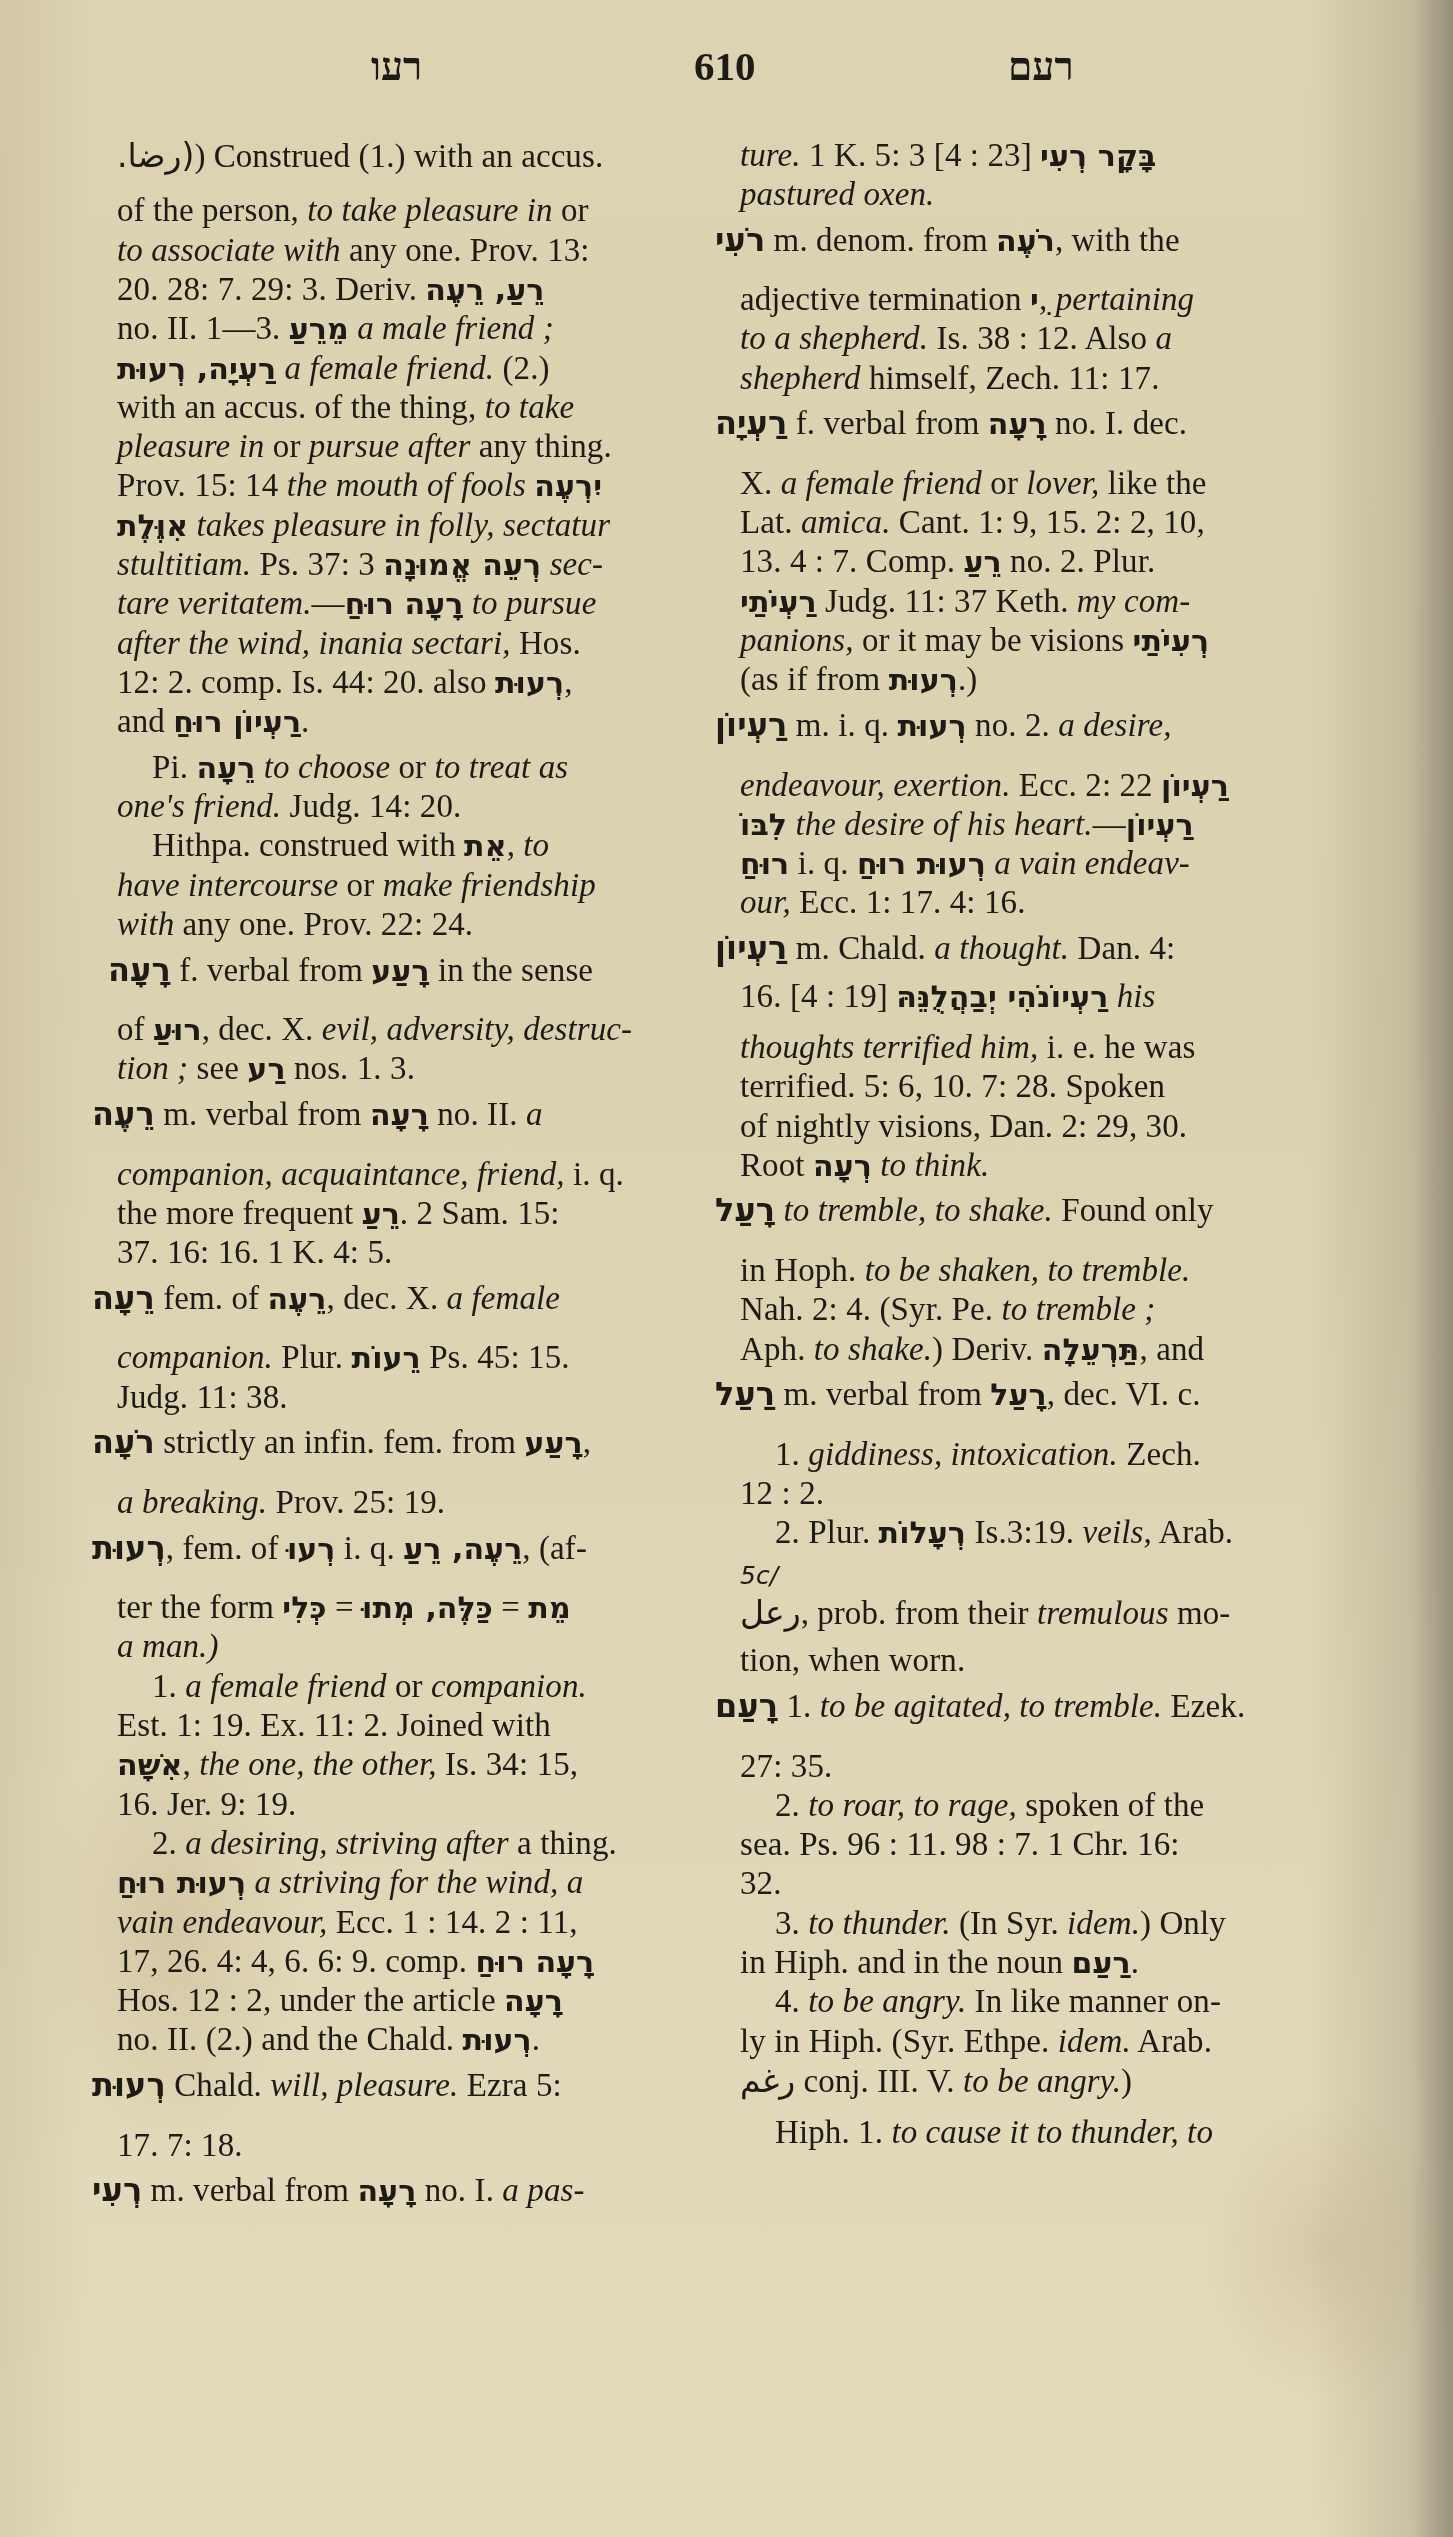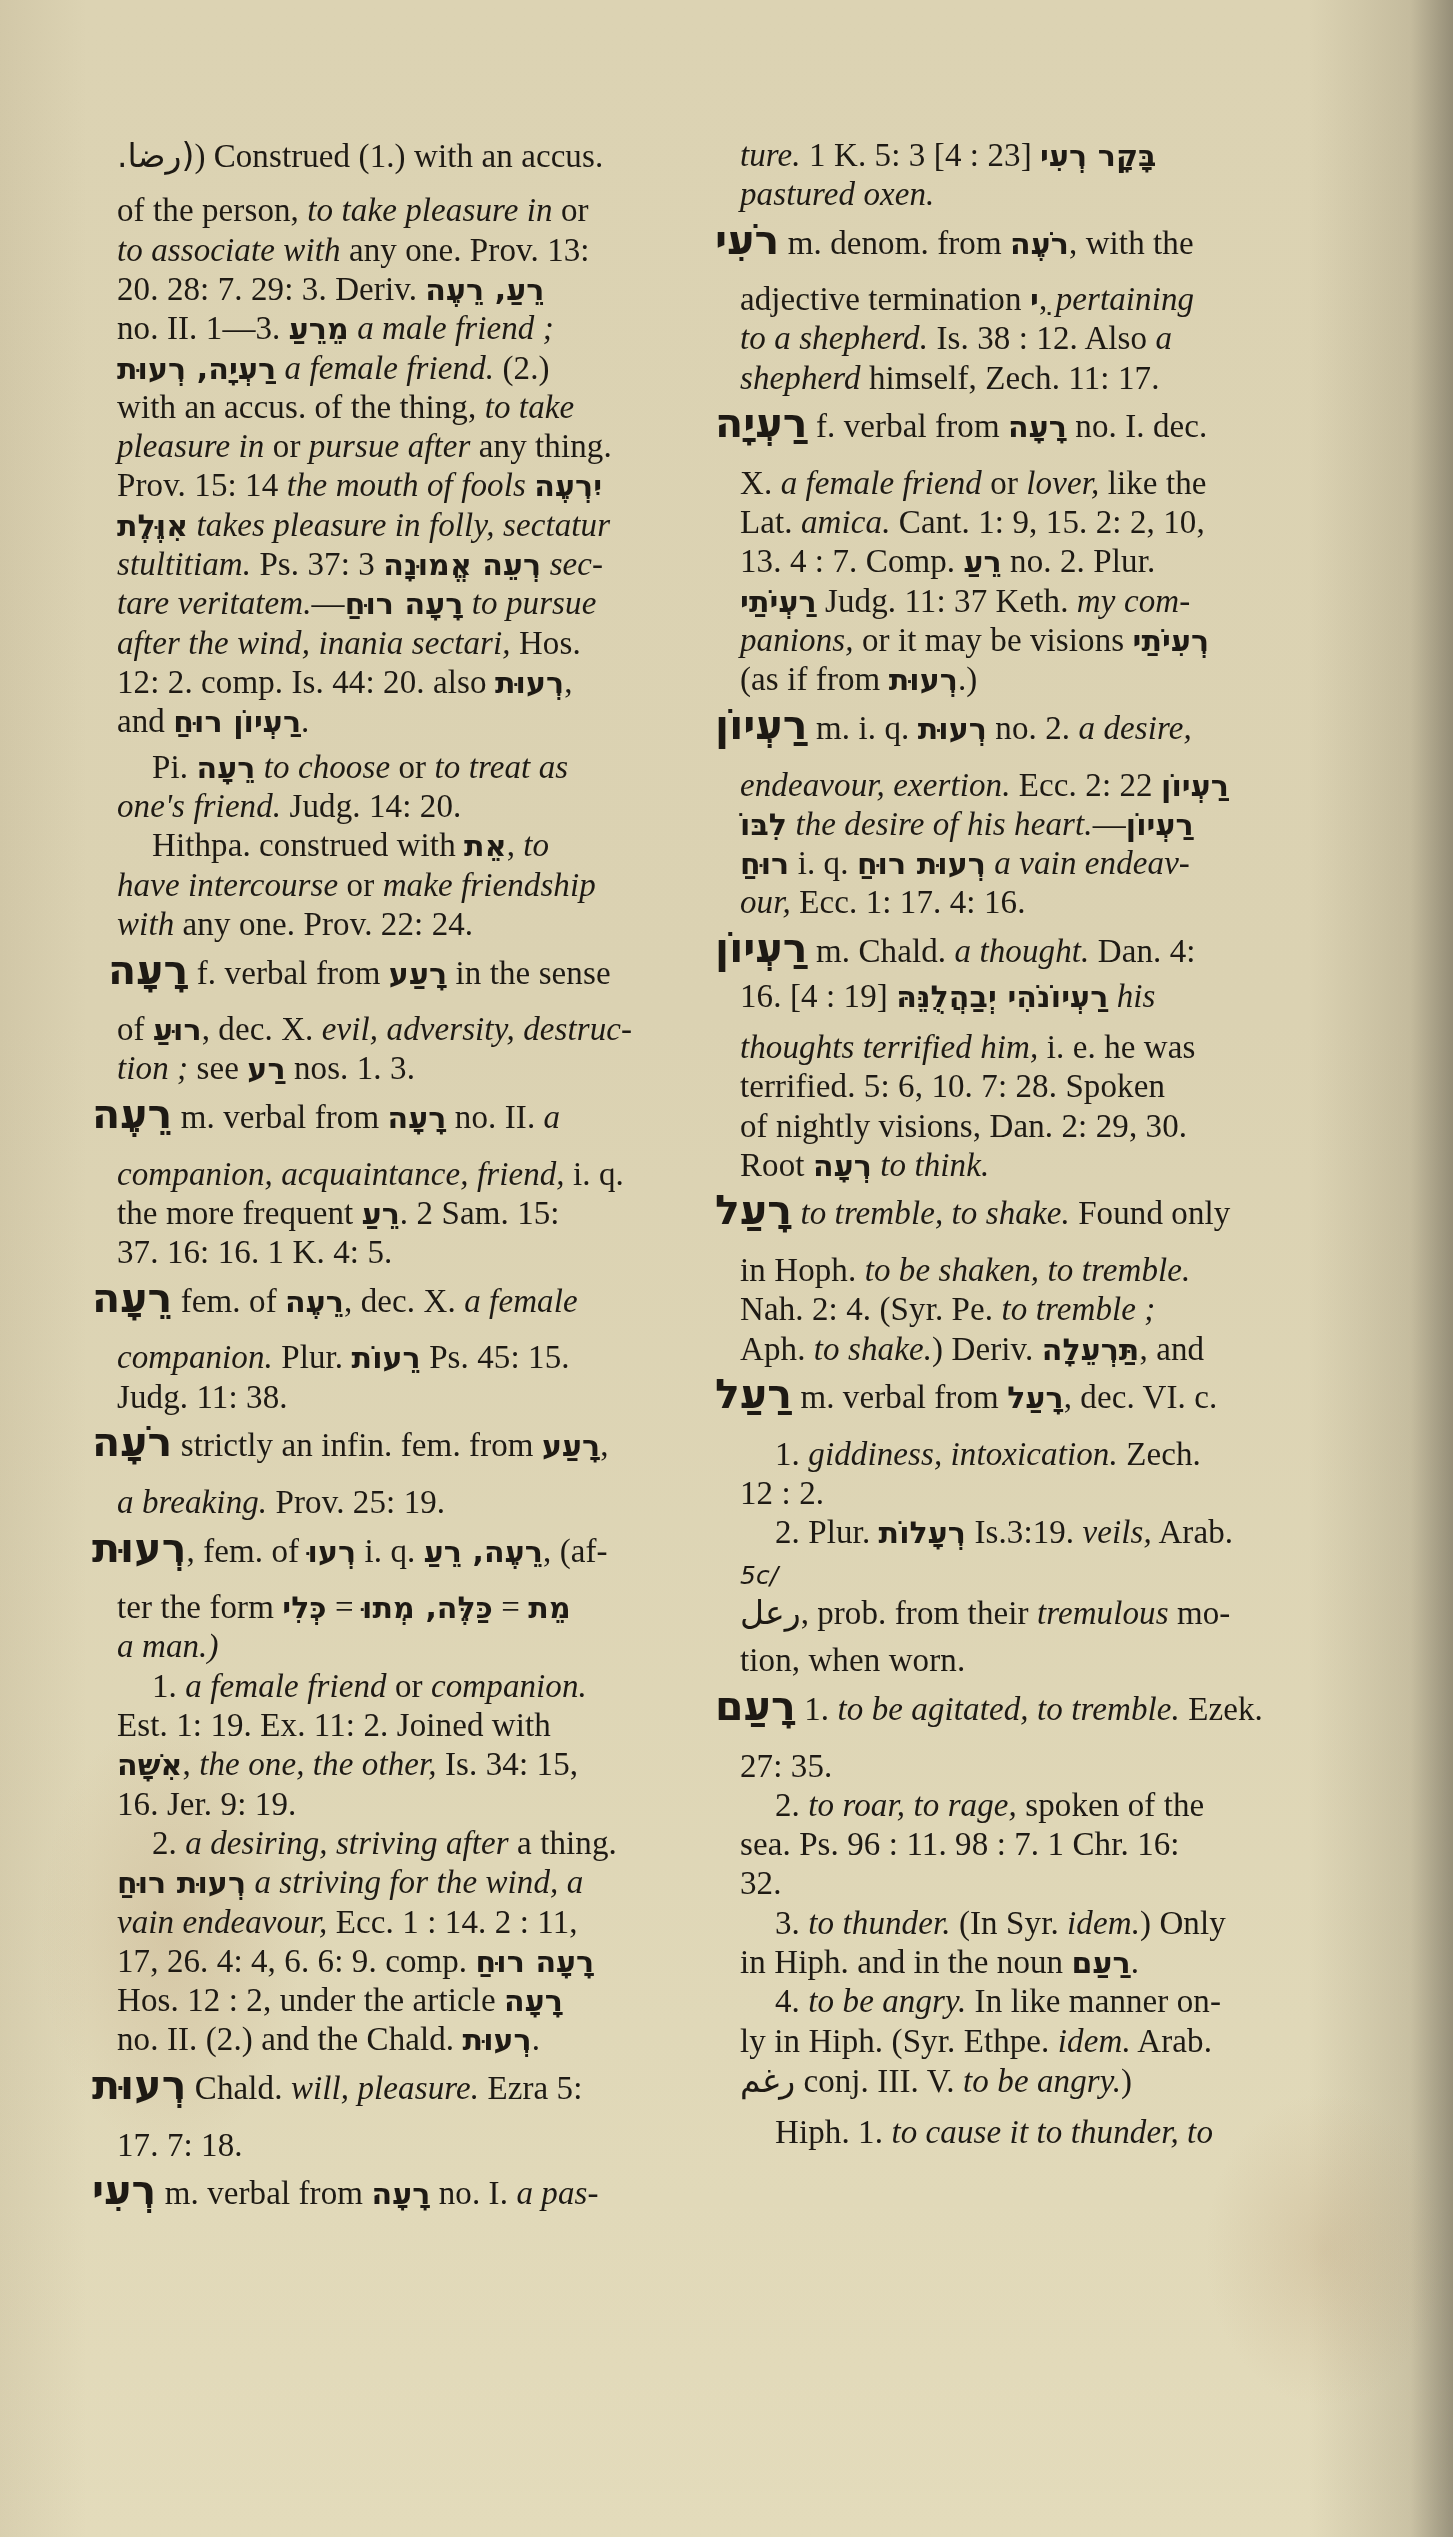--- a/index.html
+++ b/index.html
@@ -28,35 +28,40 @@
   .line {
     position: absolute; left: 0; white-space: nowrap;
     font-family: "Liberation Serif", serif;
     font-size: 33px; line-height: 41px; height: 41px;
     letter-spacing: 0.1px;
   }
   .line.indent { padding-left: 35px; }
   .r  { font-style: normal; }
   .i  { font-style: italic; }
   .h  { font-family: "DejaVu Sans", sans-serif; font-weight: bold; direction: rtl; unicode-bidi: isolate; font-size: 30px; }
-  .hw { font-family: "DejaVu Sans", sans-serif; font-weight: bold; direction: rtl; unicode-bidi: isolate; font-size: 41px; }
+  .hw { font-family: "DejaVu Sans", sans-serif; font-weight: bold; direction: rtl; unicode-bidi: isolate; font-size: 32px; }
   .ar { font-family: "DejaVu Sans", sans-serif; direction: rtl; unicode-bidi: isolate; font-size: 33px; }
   .note { font-family: "DejaVu Sans", sans-serif; font-size: 25px; font-style: italic; }
   .stain {
     position: absolute; border-radius: 50%;
     background: radial-gradient(ellipse at center, rgba(175,140,100,0.22) 0%, rgba(175,140,100,0) 70%);
   }
 </style>
 </head>
 <body>
 
 <div class="page">
   <div class="stain" style="left:38px;top:1711px;width:266px;height:444px;"></div>
   <div class="stain" style="left:1204px;top:2091px;width:241px;height:317px;"></div>
 
+  <div class="header">
+    <span class="hdr left">רעו</span>
+    <span class="hdr num">610</span>
+    <span class="hdr right">רעם</span>
+  </div>
 
   <div class="col left" id="col-left">
       <div class="line" style="top: 7.6px;"><span class="ar">(رضا.</span><span class="r">) Construed (1.) with an accus.</span></div>
       <div class="line" style="top: 63px;"><span class="r">of the person, </span><span class="i">to take pleasure in</span><span class="r"> or</span></div>
       <div class="line" style="top: 103px;"><span class="i">to associate with</span><span class="r"> any one.  Prov. 13:</span></div>
       <div class="line" style="top: 142px;"><span class="r">20.  28: 7.  29: 3.   Deriv. </span><span class="h">רֵעַ, רֵעֶה</span></div>
       <div class="line" style="top: 181px;"><span class="r">no.  II.  1—3. </span><span class="h">מֵרֵעַ</span><span class="i"> a male friend ;</span></div>
       <div class="line" style="top: 221px;"><span class="h">רַעְיָה, רְעוּת</span><span class="i"> a female friend.</span><span class="r"> (2.)</span></div>
       <div class="line" style="top: 260px;"><span class="r">with an accus. of the thing, </span><span class="i">to take</span></div>
       <div class="line" style="top: 299px;"><span class="i">pleasure in</span><span class="r"> or </span><span class="i">pursue after</span><span class="r"> any thing.</span></div>

